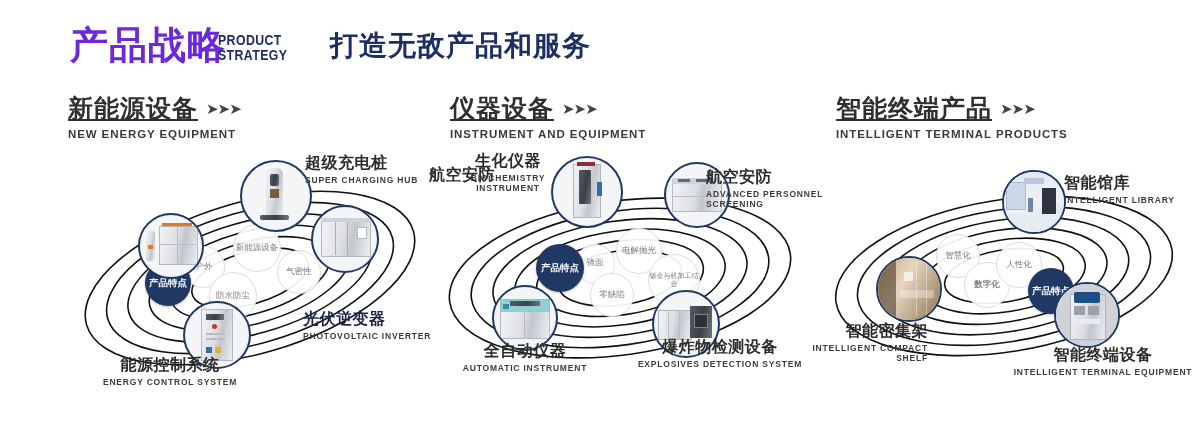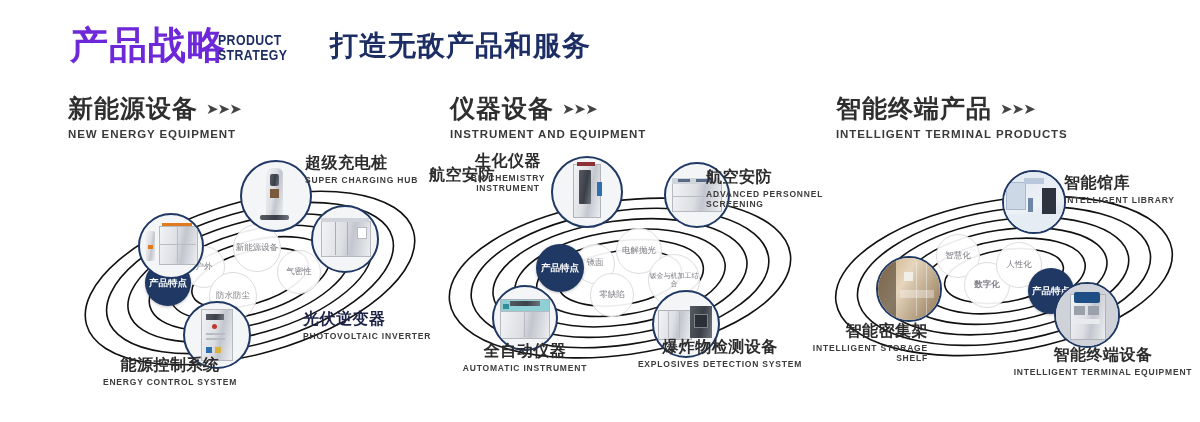--- a/index.html
+++ b/index.html
@@ -28,21 +28,21 @@
   }
   .hdr-en div{display:block;}
   .hdr-sub{
     position:absolute;left:330px;top:32px;
     font-size:28px;font-weight:bold;letter-spacing:1px;
     color:#1c2e63;line-height:1;
   }
 
   
   .sec-title{position:absolute;}
-  .sec-cn{font-size:25px;font-weight:bold;color:#2f2f2f;letter-spacing:1px;line-height:1;}
+  .sec-cn{font-size:25px;font-weight:bold;color:#2f2f2f;letter-spacing:1px;line-height:1;text-decoration:underline;}
   .sec-arrows{display:inline-block;margin-left:8px;font-size:15px;color:#444;letter-spacing:-1px;vertical-align:3px;}
   .sec-en{font-size:11.5px;font-weight:bold;color:#3a3a3a;letter-spacing:.9px;margin-top:7px;}
 
   
   .cluster{position:absolute;}
   .cluster svg{position:absolute;left:0;top:0;overflow:visible;}
 
   .node{position:absolute;border-radius:50%;overflow:hidden;
         border:2.5px solid #1f3864;background:#f4f5f7;}
   .node .art{position:absolute;left:0;top:0;width:100%;height:100%;}
@@ -292,21 +292,21 @@
       <div class="art" style="background:linear-gradient(120deg,#c9a87c 0%,#e6d6bd 40%,#8e7454 100%);">
         <div class="dev" style="left:0;top:0;width:18px;height:62px;background:rgba(60,45,30,.55);"></div>
         <div class="dev" style="left:26px;top:14px;width:9px;height:9px;background:#f2efe8;"></div>
         <div class="dev" style="left:22px;top:32px;width:34px;height:8px;background:rgba(255,255,255,.35);"></div>
         <div class="panelline" style="left:38px;top:4px;width:1px;height:54px;background:rgba(255,255,255,.4);"></div>
         <div class="panelline" style="left:48px;top:4px;width:1px;height:54px;background:rgba(255,255,255,.4);"></div>
       </div>
     </div>
     <div class="lbl right" style="left:-28px;top:172px;width:148px;">
       <div class="cn">智能密集架</div>
-      <div class="en">INTELLIGENT STORAGE SHELF</div>
+      <div class="en">INTELLIGENT COMPACT SHELF</div>
     </div>
 
     <div class="node" style="left:246px;top:132px;width:62px;height:62px;">
       <div class="art" style="background:#cfd2d8;">
         <div class="dev metal" style="left:14px;top:10px;width:34px;height:44px;border:1px solid #aeb2ba;"></div>
         <div class="dev" style="left:18px;top:8px;width:26px;height:11px;background:#1d4f86;border-radius:2px;"></div>
         <div class="dev" style="left:18px;top:22px;width:11px;height:9px;background:#9aa1ab;"></div>
         <div class="dev" style="left:32px;top:22px;width:11px;height:9px;background:#9aa1ab;"></div>
         <div class="dev" style="left:18px;top:35px;width:26px;height:5px;background:#e8eaee;"></div>
       </div>

